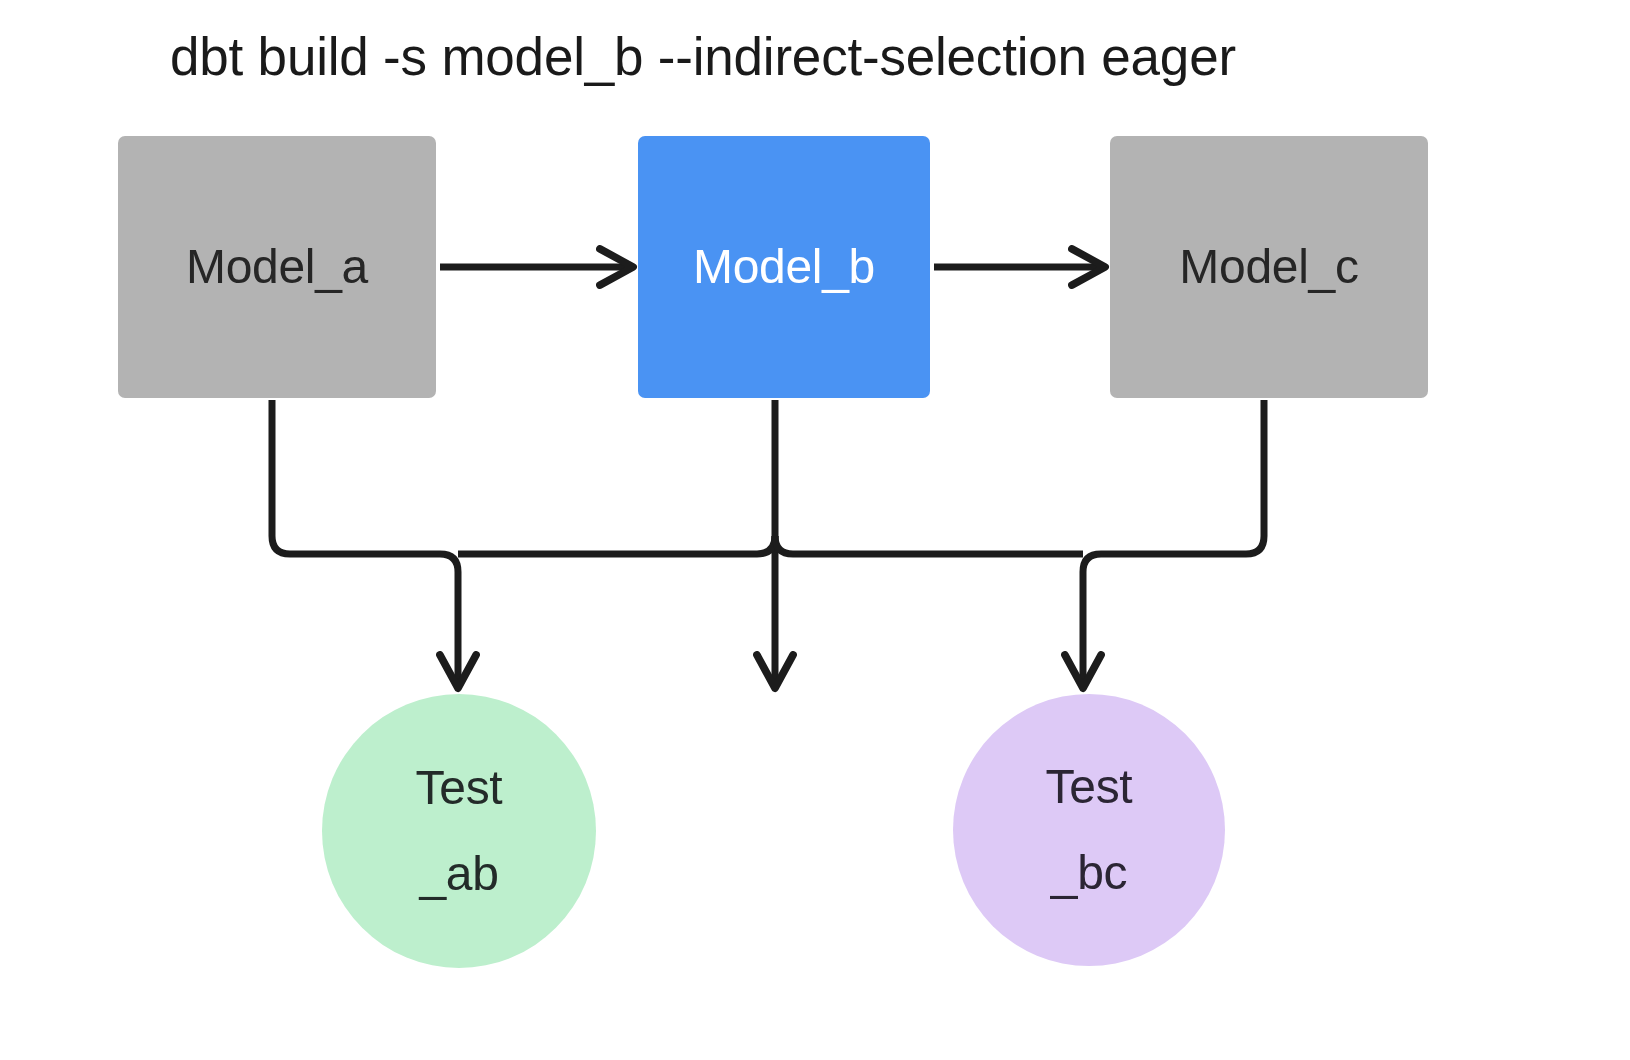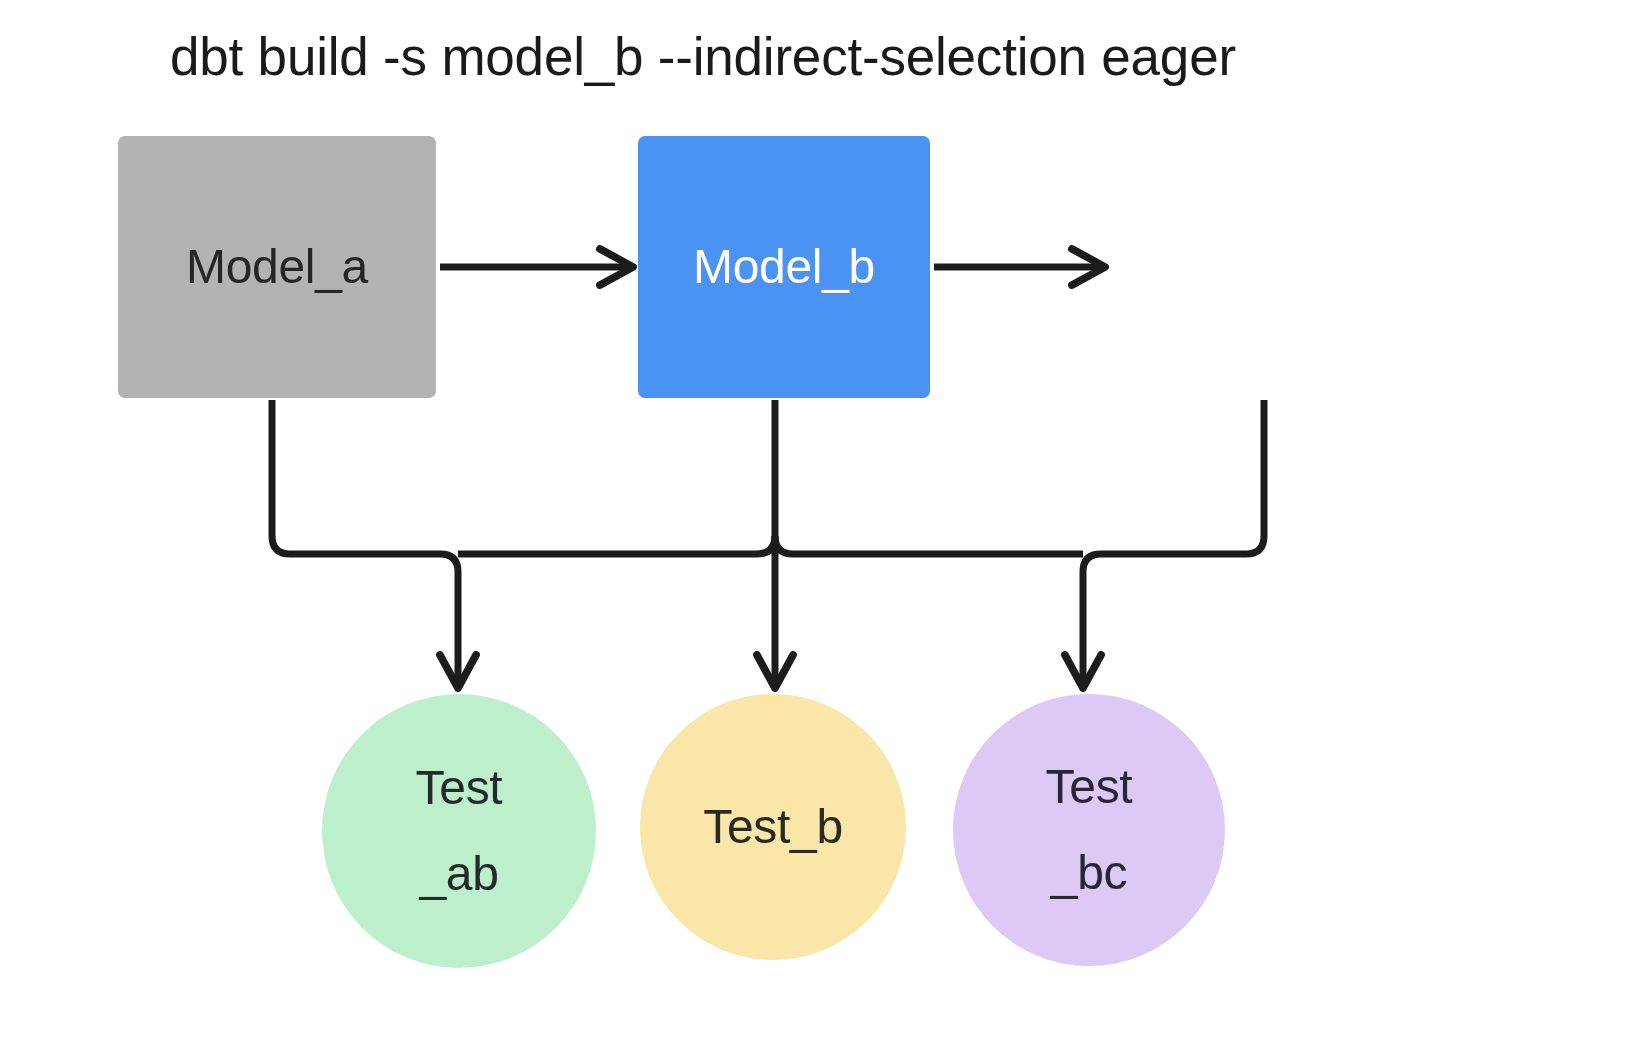--- a/index.html
+++ b/index.html
@@ -120,28 +120,28 @@
   </svg>
 
   <div class="node-box blue" id="box-model-b">
     <span>Model_b</span>
   </div>
 
   <div class="node-box gray" id="box-model-a">
     <span>Model_a</span>
   </div>
 
+  <div class="node-box gray" id="box-model-c">
+    <span>Model_c</span>
+  </div>
 
   <div class="node-circle" id="circle-test-ab">
     <span class="circle-line">Test</span>
     <span class="circle-line">_ab</span>
   </div>
 
-  <div class="node-circle" id="circle-test-b">
-    <span class="circle-line">Test_b</span>
-  </div>
 
   <div class="node-circle" id="circle-test-bc">
     <span class="circle-line">Test</span>
     <span class="circle-line">_bc</span>
   </div>
 
 </div>
 
 </body></html>

